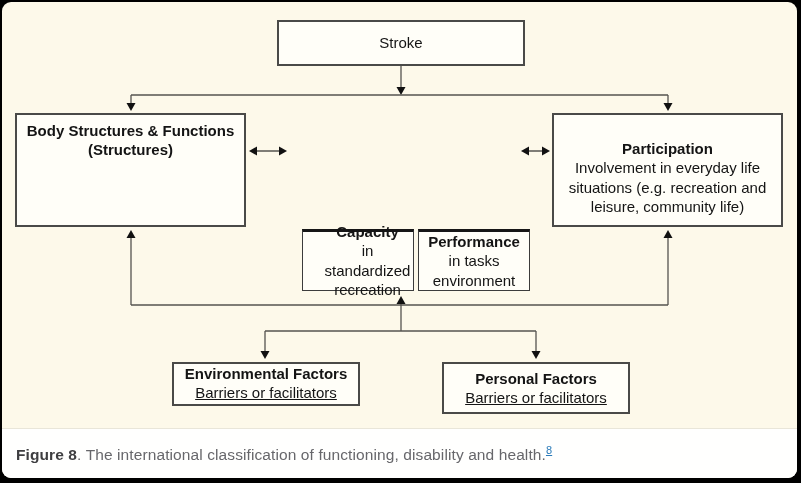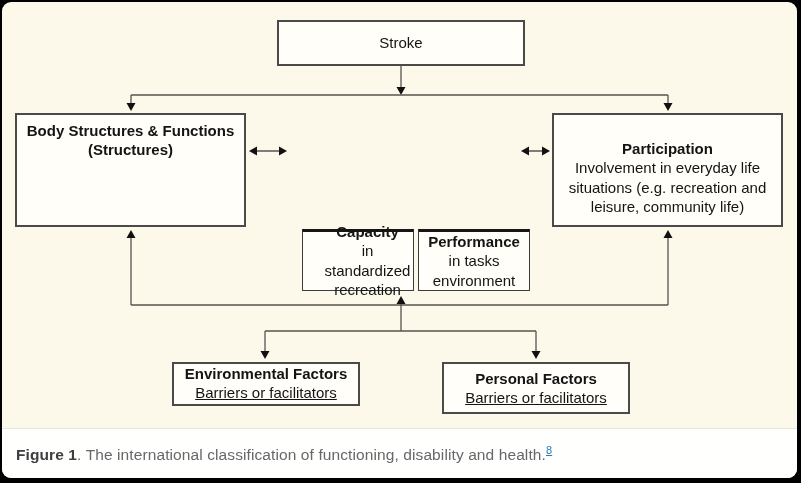--- a/index.html
+++ b/index.html
@@ -181,15 +181,15 @@
     </div>
 
     <div class="dbox box-pers">
       <div class="t">Personal Factors</div>
       <div class="p">Barriers or facilitators</div>
     </div>
 
   </div>
 
   <div class="caption-strip">
-    <div class="cap"><span class="lbl">Figure 1</span><span>. The international classification of functioning, disability and health.</span><sup><a href="#">8</a></sup></div>
+    <div class="cap"><span class="lbl">Figure 8</span><span>. The international classification of functioning, disability and health.</span><sup><a href="#">8</a></sup></div>
   </div>
 </div>
 
 </body></html>

